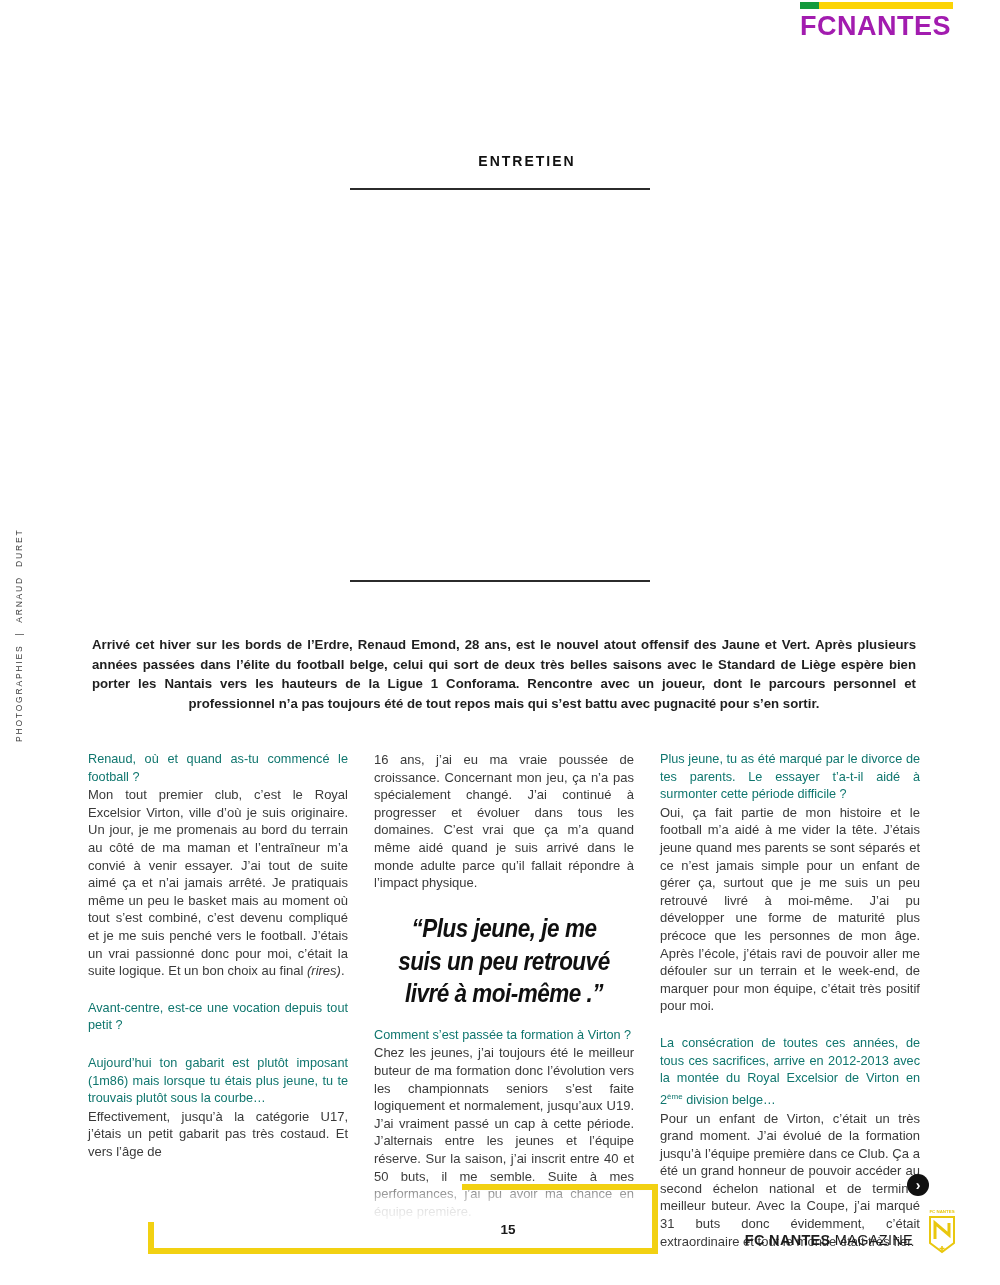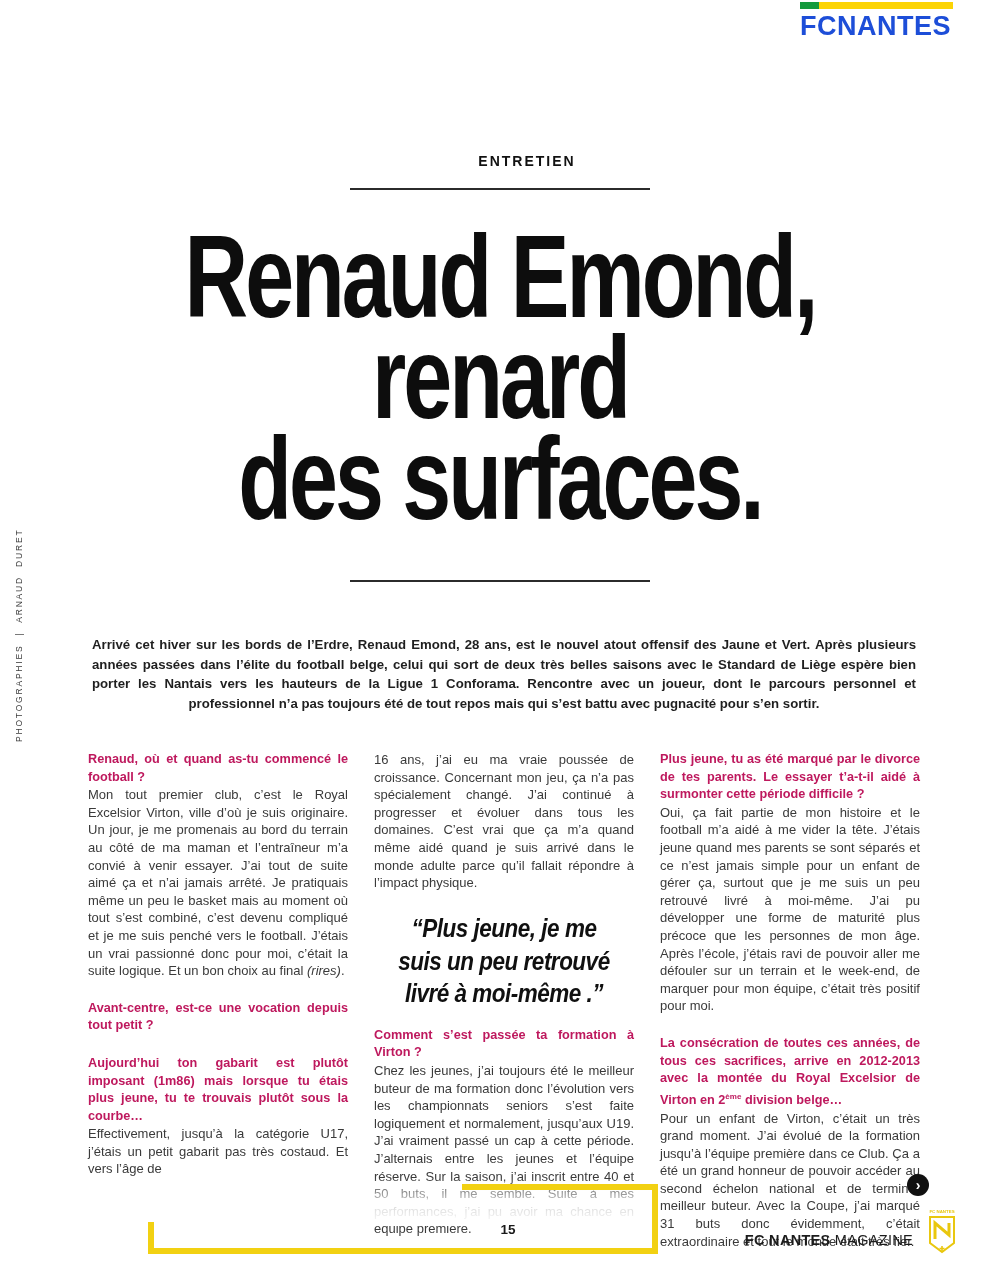--- a/index.html
+++ b/index.html
@@ -4,21 +4,21 @@
 <style>
   html,body{margin:0;padding:0;background:#fff;}
   .page{position:relative;width:1000px;height:1285px;background:#ffffff;overflow:hidden;
         font-family:"Liberation Sans",sans-serif;color:#222;}
 
   
   .brand{position:absolute;top:2px;right:44px;width:156px;}
   .brand-bar{display:flex;height:7px;width:153px;}
   .bar-green{width:19px;height:7px;background:#149A3C;}
   .bar-yellow{flex:1;height:7px;background:#FCD405;}
-  .brand-text{margin-top:2px;font-size:27px;font-weight:bold;letter-spacing:.5px;color:#1d4ed8;}
+  .brand-text{margin-top:2px;font-size:27px;font-weight:bold;letter-spacing:.5px;color:#a21caf;}
 
   
   .kicker{position:absolute;top:153px;left:0;width:100%;text-align:center;
           font-size:14px;font-weight:bold;letter-spacing:2px;color:#111;padding-left:27px;}
   .rule{position:absolute;left:350px;width:300px;height:2px;background:#2b2b2b;}
   .rule-top{top:188px;}
   .rule-bottom{top:580px;}
 
   
   .title{position:absolute;top:226px;left:0;width:100%;margin:0;text-align:center;color:#0d0d0d;}
@@ -32,21 +32,21 @@
   
   .intro{position:absolute;top:631px;left:88px;width:824px;margin:4px;
          font-size:13.2px;font-weight:bold;line-height:19.6px;color:#1f1f1f;
          text-align:justify;text-align-last:center;}
 
   
   .columns{position:absolute;top:751px;left:88px;width:832px;display:grid;
            grid-template-columns:repeat(3,1fr);column-gap:26px;
            font-size:13px;line-height:17.6px;color:#3a3a3a;text-align:justify;}
   .columns p{margin:0;}
-  .q{font-weight:bold;color:#be185d;font-size:12.7px;}
+  .q{font-weight:normal;color:#0f766e;font-size:12.7px;}
   .q-gap{margin-top:20px !important;}
   .a{margin-bottom:0;}
   sup{font-size:8px;}
 
   .pullquote{margin:26px 4px 22px 4px;text-align:center;font-weight:bold;font-style:italic;
              font-size:22.5px;line-height:29px;letter-spacing:-.5px;color:#101010;
              transform:scaleY(1.12);transform-origin:center;}
 
   
   .fade{position:absolute;left:80px;top:1178px;width:575px;height:48px;
@@ -77,25 +77,20 @@
     <div class="brand-bar">
       <span class="bar-green"></span>
       <span class="bar-yellow"></span>
     </div>
     <div class="brand-text">FCNANTES</div>
   </div>
 
   <div class="kicker">ENTRETIEN</div>
   <div class="rule rule-top"></div>
 
-  <h1 class="title">
-    <span class="title-line">Renaud Emond,</span>
-    <span class="title-line">renard</span>
-    <span class="title-line">des surfaces.</span>
-  </h1>
   <div class="rule rule-bottom"></div>
 
   <div class="credit">PHOTOGRAPHIES  |  ARNAUD DURET</div>
 
   <p class="intro">Arrivé cet hiver sur les bords de l’Erdre, Renaud Emond, 28 ans, est le nouvel atout offensif des Jaune et Vert. Après plusieurs années passées dans l’élite du football belge, celui qui sort de deux très belles saisons avec le Standard de Liège espère bien porter les Nantais vers les hauteurs de la Ligue 1 Conforama. Rencontre avec un joueur, dont le parcours personnel et professionnel n’a pas toujours été de tout repos mais qui s’est battu avec pugnacité pour s’en sortir.</p>
 
   <div class="columns">
 
     <div class="col">
       <p class="q">Renaud, où et quand as-tu commencé le football ?</p>

